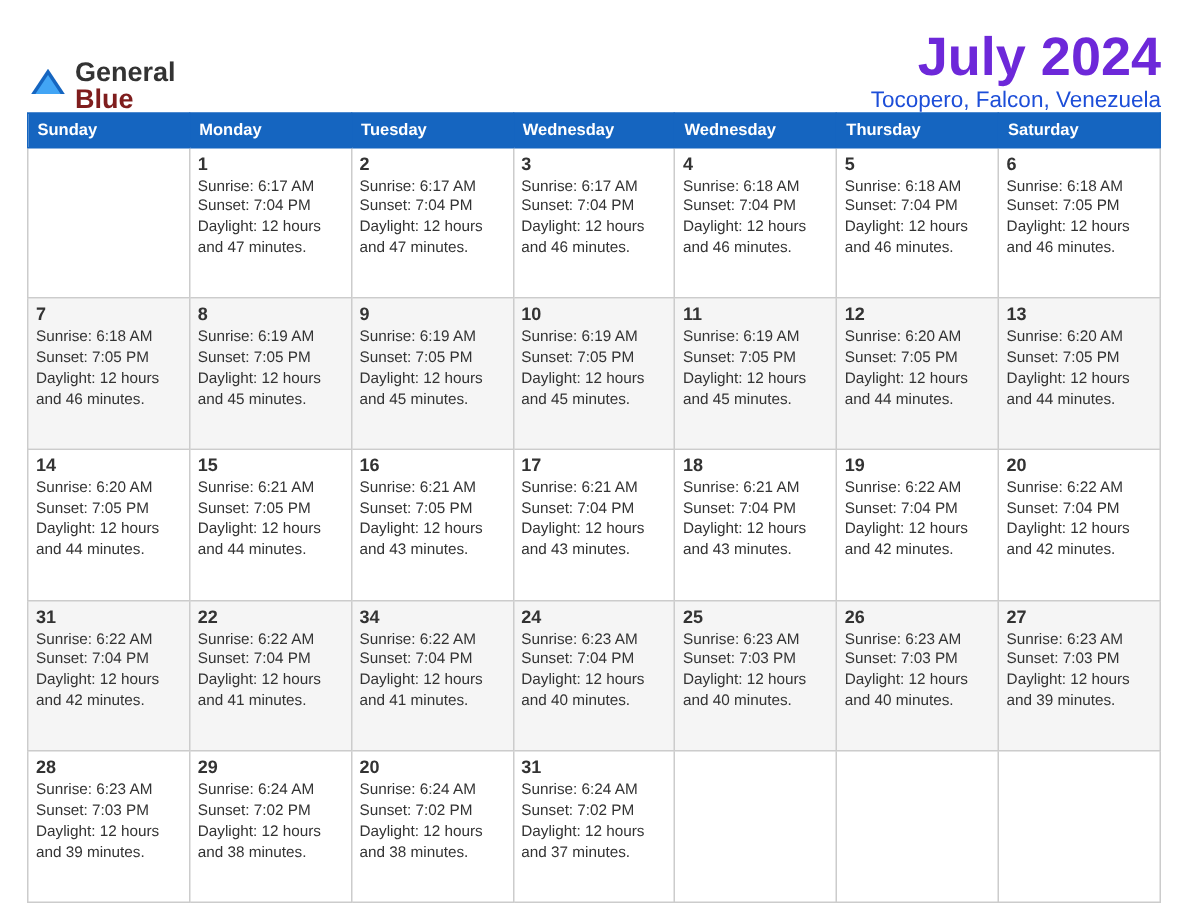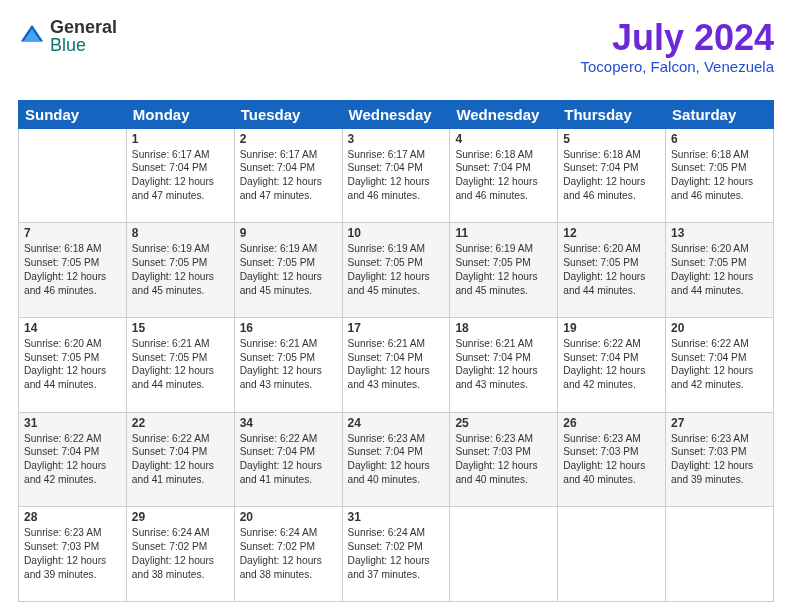--- a/index.html
+++ b/index.html
@@ -13,42 +13,42 @@
     .page {
       width: 792px;
       height: 612px;
       padding: 18px 18px 10px 18px;
       display: flex;
       flex-direction: column;
     }
     .header {
       display: flex;
       justify-content: space-between;
-      align-items: flex-start;
-      margin-bottom: 25px;
+      align-items: flex-end;
+      margin-bottom: 0;
     }
     .logo {
       display: flex;
       align-items: center;
       gap: 4px;
     }
     .logo-text {
       display: flex;
       flex-direction: column;
       line-height: 1;
     }
     .logo-general {
       font-size: 18px;
       font-weight: bold;
       color: #333;
     }
     .logo-blue {
       font-size: 18px;
-      font-weight: normal;
-      color: #0f766e;
+      font-weight: bold;
+      color: #7f1d1d;
     }
     .logo-icon {
       width: 28px;
       height: 28px;
     }
     .title-section {
       text-align: right;
     }
     .main-title {
       font-size: 36px;
@@ -63,21 +63,21 @@
     .calendar {
       flex: 1;
       border: 1px solid #ccc;
       border-collapse: collapse;
       width: 100%;
       table-layout: fixed;
     }
     .calendar th {
       background-color: #1565c0;
       color: #fff;
-      font-size: 15px;
+      font-size: 11px;
       font-weight: bold;
       text-align: left;
       padding: 5px 6px;
       border: 1px solid #1565c0;
       margin-top: 40px;
     }
     .calendar td {
       border: 1px solid #ccc;
       vertical-align: top;
       padding: 3px 5px;

